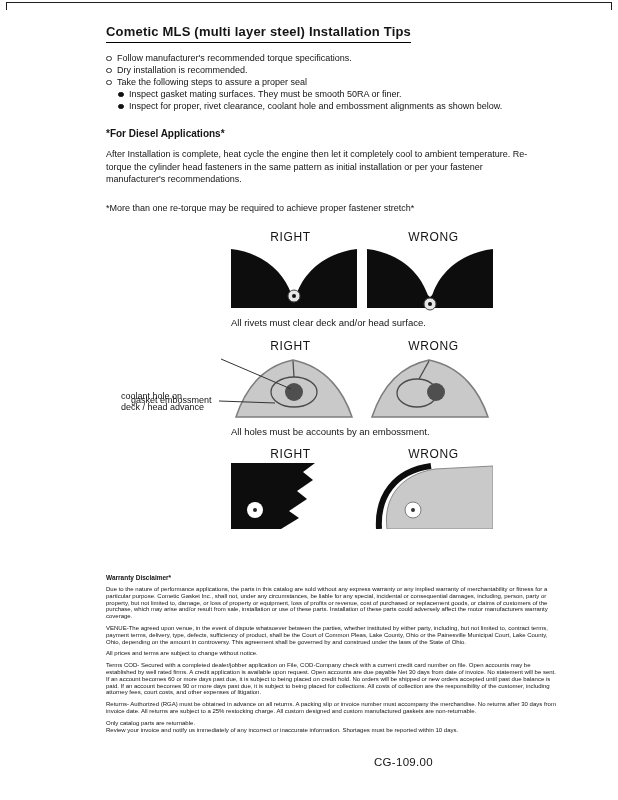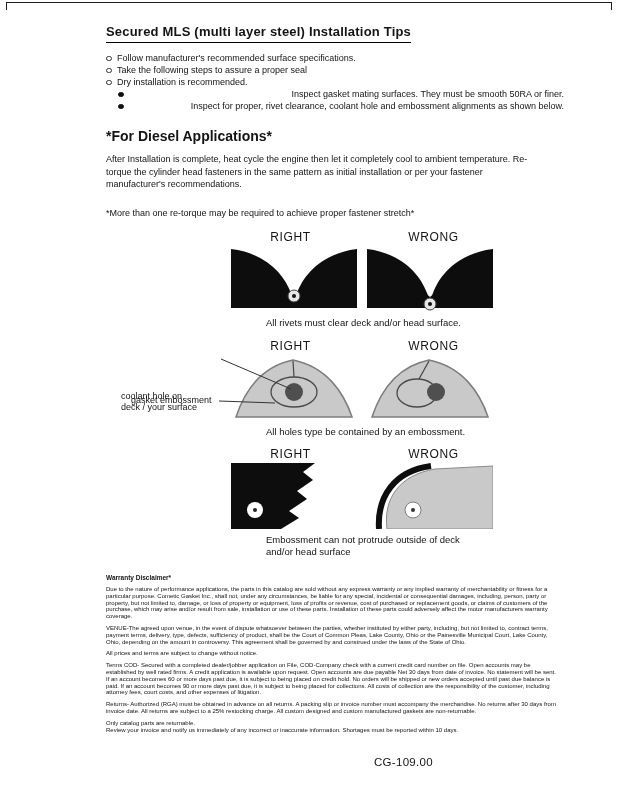--- a/index.html
+++ b/index.html
@@ -14,62 +14,62 @@
   .content{position:absolute;left:106px;top:22px;width:458px;}
   .title{
     display:inline-block;font-size:13px;font-weight:bold;letter-spacing:.2px;
     border-bottom:1.3px solid #000;padding-bottom:3px;margin:0 0 9px 0;
   }
   .tip{position:relative;padding-left:11px;font-size:9px;line-height:12px;}
   .tip .marker{
     position:absolute;left:0;top:3.5px;width:3.5px;height:3.5px;
     border:1px solid #333;border-radius:50%;background:#fff;
   }
-  .subtip{padding-left:23px;text-align:right;}
+  .subtip{padding-left:23px;}
   .subtip .marker{left:12px;background:#111;border-color:#111;}
-  .diesel-heading{font-size:14px;font-weight:bold;margin:16px 0 0 0;}
+  .diesel-heading{font-size:10px;font-weight:bold;margin:16px 0 0 0;}
   .para{font-size:9px;line-height:12.5px;width:432px;margin:9px 0 0 0;}
   .note{font-size:9px;margin-top:17px;}
 
   .diagrams{position:absolute;left:231px;top:230px;width:262px;}
   .dia-set{position:relative;margin-bottom:10px;}
   .dia-headers{display:flex;gap:24px;width:262px;}
   .dia-headers span{width:126px;text-align:center;font-size:12px;line-height:14px;letter-spacing:.6px;}
   .dia-panels{display:flex;gap:10px;margin-top:2px;}
   .panel{width:126px;height:66px;}
-  .dia-caption{font-size:9.5px;line-height:11.5px;margin-top:5px;margin-left:35px;}
+  .dia-caption{font-size:9.5px;line-height:11.5px;margin-top:5px;}
   .hole-label{position:absolute;left:-110px;top:8px;width:96px;font-size:9px;line-height:11px;margin-top:44px;}
   .emboss-label{position:absolute;left:-112px;top:56px;width:96px;font-size:9px;line-height:11px;margin-left:12px;}
   .pointer-lines{position:absolute;left:-112px;top:0;pointer-events:none;}
 
   .legal{position:absolute;left:106px;top:574px;width:454px;}
   .legal-heading{font-size:6.5px;font-weight:bold;margin:0 0 5px 0;}
   .legal p{font-size:6px;line-height:6.8px;margin:0 0 5px 0;}
   .legal p.tight{margin-bottom:0;}
   .page-code{position:absolute;left:374px;top:756px;font-size:11.5px;letter-spacing:.3px;}
 </style>
 </head>
 <body>
 
 <div class="page-frame"></div>
 
 <div class="content">
-  <h1 class="title">Secured MLS (multi layer steel) Installation Tips</h1>
+  <h1 class="title">Cometic MLS (multi layer steel) Installation Tips</h1>
 
   <div class="tip">
     <span class="marker"></span>
-    <span>Follow manufacturer's recommended surface specifications.</span>
+    <span>Follow manufacturer's recommended torque specifications.</span>
+  </div>
+  <div class="tip">
+    <span class="marker"></span>
+    <span>Dry installation is recommended.</span>
   </div>
   <div class="tip">
     <span class="marker"></span>
     <span>Take the following steps to assure a proper seal</span>
-  </div>
-  <div class="tip">
-    <span class="marker"></span>
-    <span>Dry installation is recommended.</span>
   </div>
   <div class="tip subtip">
     <span class="marker"></span>
     <span>Inspect gasket mating surfaces.  They must be smooth 50RA or finer.</span>
   </div>
   <div class="tip subtip">
     <span class="marker"></span>
     <span>Inspect for proper, rivet clearance, coolant hole and embossment alignments as shown below.</span>
   </div>
 
@@ -114,52 +114,48 @@
       </svg>
       <svg class="panel" viewBox="0 0 126 66">
         <path d="M5,62 C13,38 28,12 62,5 C96,12 113,38 121,62 Z" fill="#c9c9c9" stroke="#7d7d7d" stroke-width="1.5"></path>
         <path d="M62,6 L52,24" stroke="#4a4a4a" stroke-width="1.3" fill="none"></path>
         <ellipse cx="50" cy="38" rx="20" ry="14" fill="none" stroke="#4a4a4a" stroke-width="1.3"></ellipse>
         <circle cx="69" cy="37" r="9" fill="#4f4f4f"></circle>
       </svg>
     </div>
     <div class="hole-label">
       <div>coolant hole on</div>
-      <div>deck / your surface</div>
+      <div>deck / head advance</div>
     </div>
     <div class="emboss-label">gasket embossment</div>
     <svg class="pointer-lines" width="380" height="84">
       <line x1="102" y1="20" x2="172" y2="50" stroke="#333" stroke-width="1"></line>
       <line x1="100" y1="62" x2="156" y2="64" stroke="#333" stroke-width="1"></line>
     </svg>
-    <div class="dia-caption">All holes type be contained by an embossment.</div>
+    <div class="dia-caption">All holes must be accounts by an embossment.</div>
   </div>
 
   <div class="dia-set">
     <div class="dia-headers">
       <span>RIGHT</span>
       <span>WRONG</span>
     </div>
     <div class="dia-panels">
       <svg class="panel" viewBox="0 0 126 66">
         <path d="M0,0 L84,0 L72,9 L82,17 L66,28 L76,36 L58,48 L68,55 L50,66 L0,66 Z" fill="#0d0d0d"></path>
         <circle cx="24" cy="47" r="8" fill="#ffffff"></circle>
         <circle cx="24" cy="47" r="2" fill="#222"></circle>
       </svg>
       <svg class="panel" viewBox="0 0 126 66">
         <path d="M20,66 C16,36 32,12 68,6 L126,3 L126,66 Z" fill="#c9c9c9" stroke="#8a8a8a" stroke-width="1"></path>
         <path d="M12,66 C10,34 27,8 64,3" stroke="#0d0d0d" stroke-width="6" fill="none"></path>
         <circle cx="46" cy="47" r="8" fill="#ffffff" stroke="#7d7d7d" stroke-width="1"></circle>
         <circle cx="46" cy="47" r="2" fill="#333"></circle>
       </svg>
     </div>
-    <div class="dia-caption">
-      <div>Embossment can not protrude outside of deck</div>
-      <div>and/or head surface</div>
-    </div>
   </div>
 </div>
 
 <div class="legal">
   <div class="legal-heading">Warranty Disclaimer*</div>
   <p>Due to the nature of performance applications, the parts in this catalog are sold without any express warranty or any implied warranty of merchantability or fitness for a particular purpose.  Cometic Gasket Inc., shall not, under any circumstances, be liable for any special, incidental or consequential damages, including, person, party or property, but not limited to, damage, or loss of property or equipment, loss of profits or revenue, cost of purchased or replacement goods, or claims of customers of the purchase, which may arise and/or result from sale, installation or use of these parts.  Installation of these parts could adversely affect the motor manufacturers warranty coverage.</p>
   <p>VENUE-The agreed upon venue, in the event of dispute whatsoever between the parties, whether instituted by either party, including, but not limited to, contract terms, payment terms, delivery, type, defects, sufficiency of product, shall be the Court of Common Pleas, Lake County, Ohio or the Painesville Municipal Court, Lake County, Ohio, depending on the amount in controversy. This agreement shall be governed by and construed under the laws of the State of Ohio.</p>
   <p>All prices and terms are subject to change without notice.</p>
   <p>Terms COD- Secured with a completed dealer/jobber application on File, COD-Company check with a current credit card number on file.  Open accounts may be established by well rated firms.  A credit application is available upon request.  Open accounts are due payable Net 30 days from date of invoice.  No statement will be sent.  If an account becomes 60 or more days past due, it is subject to being placed on credit hold.  No orders will be shipped or new orders accepted until past due balance is paid.  If an account becomes 90 or more days past due, it is subject to being placed for collections.  All costs of collection are the responsibility of the customer, including attorney fees, court costs, and other expenses of litigation.</p>
   <p>Returns- Authorized (RGA) must be obtained in advance on all returns.  A packing slip or invoice number must accompany the merchandise.  No returns after 30 days from invoice date.  All returns are subject to a 25% restocking charge.  All custom designed and custom manufactured gaskets are non-returnable.</p>

